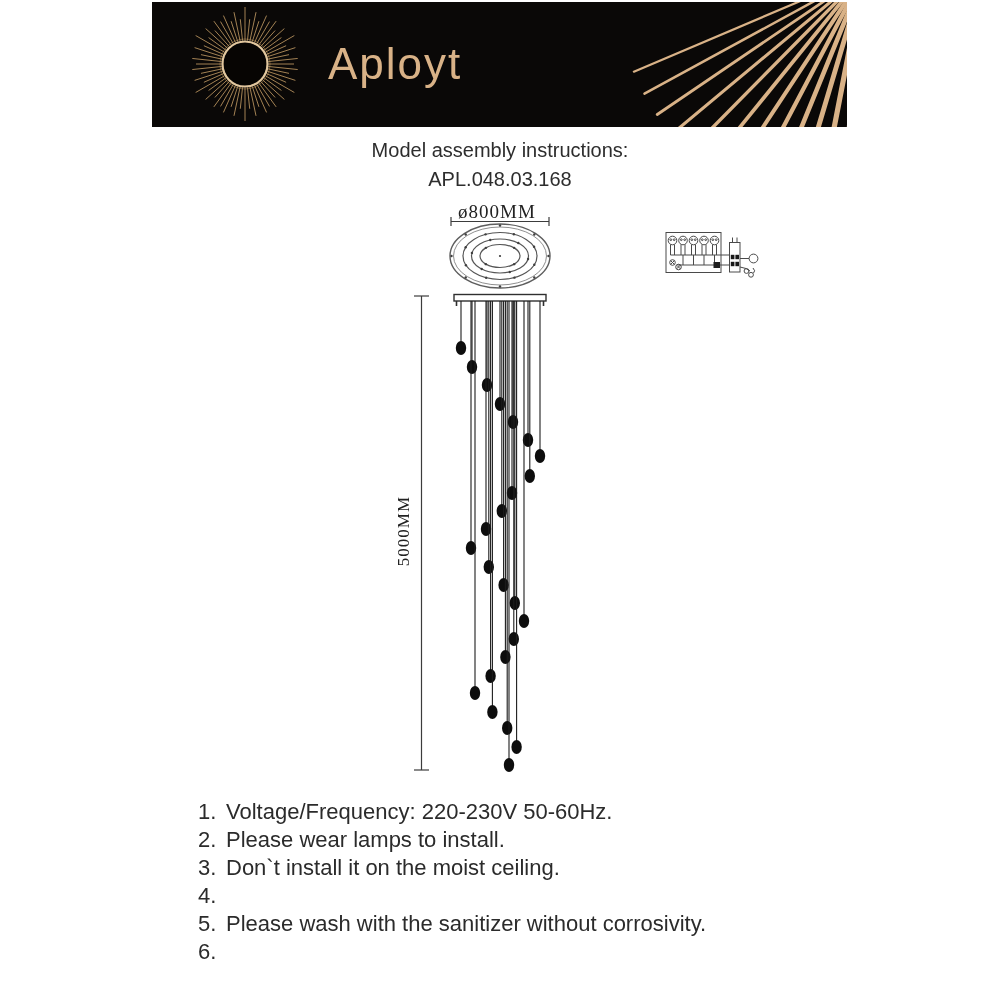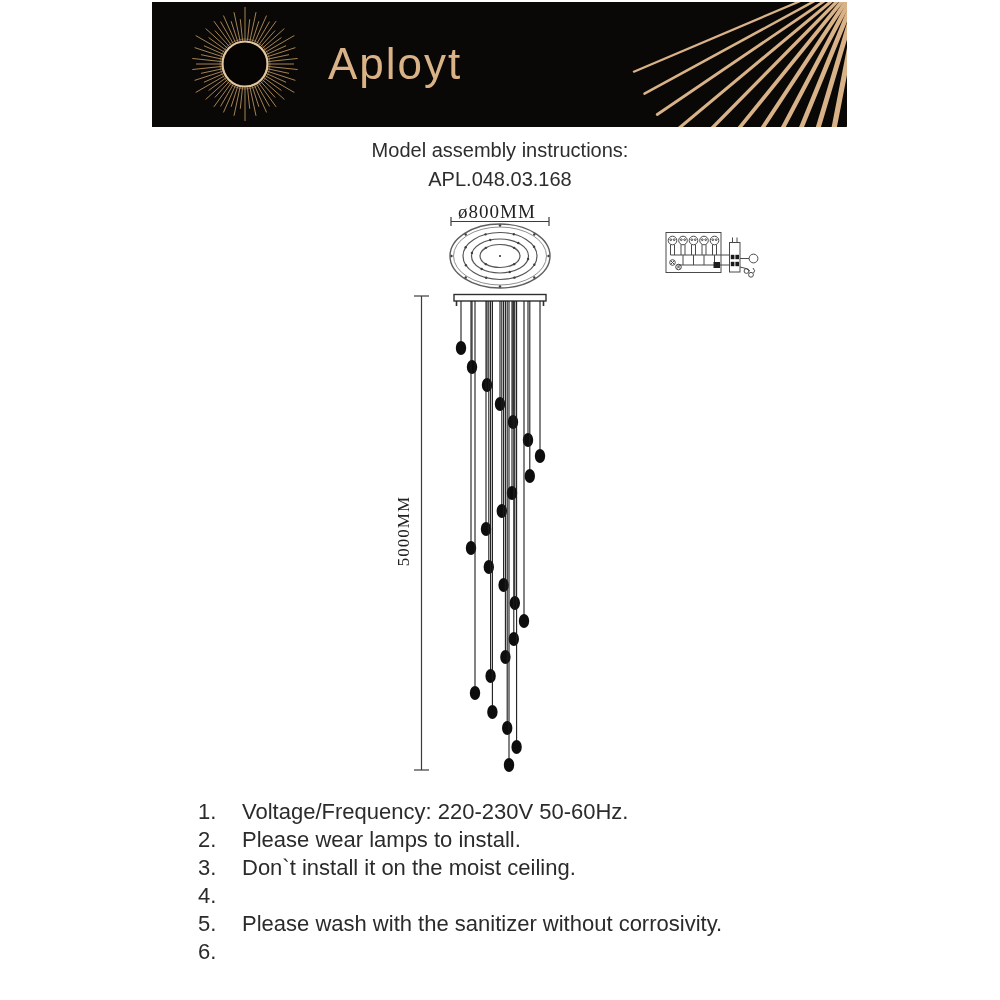--- a/index.html
+++ b/index.html
@@ -13,21 +13,21 @@
   
   .title-block{position:absolute;left:0;top:136px;width:1000px;text-align:center;color:#2d2d2d;}
   .title-line{font-size:20px;line-height:29px;font-weight:400;}
   
   .diagram{position:absolute;left:0;top:0;width:1000px;height:1000px;pointer-events:none;}
   .dimtext{font-family:"Liberation Serif",serif;fill:#222;letter-spacing:1px;}
   
   .instructions{position:absolute;left:198px;top:798px;color:#2b2b2b;font-size:22px;}
   .instr-row{display:flex;height:28px;line-height:28px;align-items:flex-start;}
   .instr-num{width:28px;flex:0 0 28px;}
-  .instr-text{margin-left:16px;white-space:nowrap;text-align:right;}
+  .instr-text{margin-left:0;white-space:nowrap;text-align:right;}
 </style>
 </head>
 <body>
 
 <div class="page">
 
   <div class="banner">
     <svg id="banner-art" width="695" height="125" viewBox="0 0 695 125">
       <g id="sunburst">
           <line x1="116.5" y1="62" x2="142" y2="62" stroke="#c79f66" stroke-width="0.9" opacity="0.9"></line>

